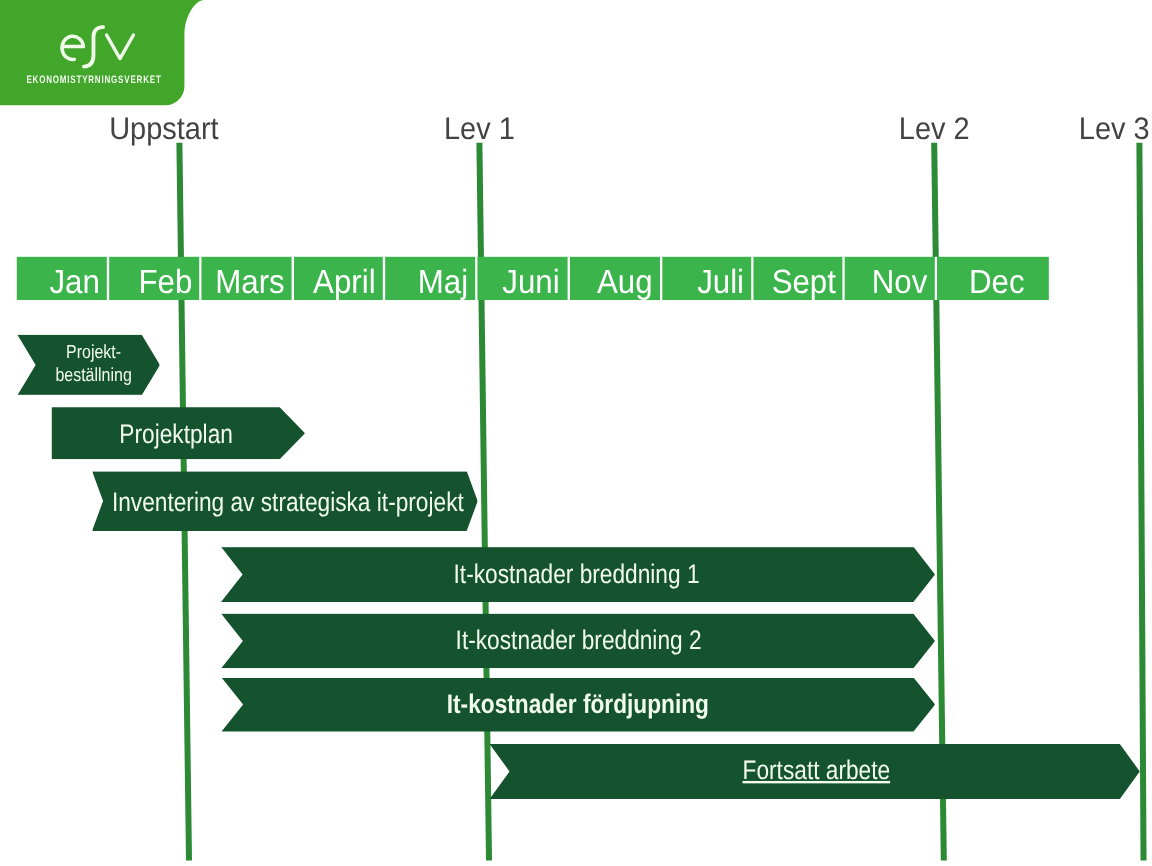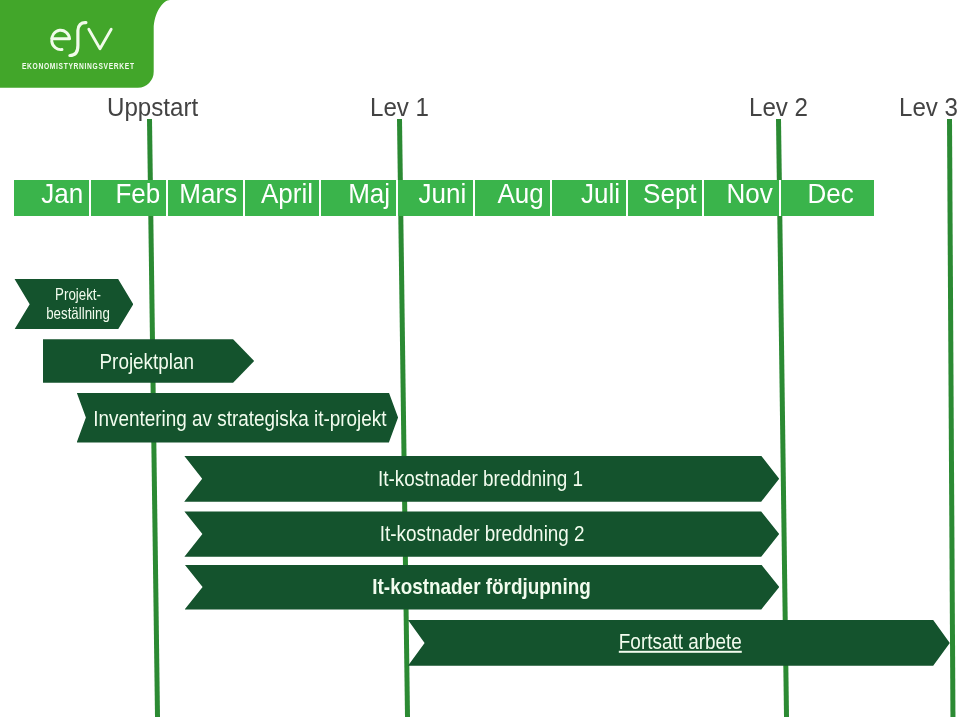--- a/index.html
+++ b/index.html
@@ -92,30 +92,31 @@
     top: 179.5px;
     width: 937.6px;
     height: 36.5px;
     display: flex;
   }
   .month {
     background: #3ab44b;
     color: #ffffff;
     font-size: 28px;
     display: flex;
-    align-items: flex-start;
+    align-items: flex-end;
     justify-content: flex-end;
     box-sizing: border-box;
     border-right: 2.2px solid #ffffff;
     height: 36.5px;
     line-height: 1;
     padding-right: 6px;
     padding-bottom: 1px;
     overflow: visible;
     white-space: nowrap;
+    margin-top: 34px;
   }
   .month > span {
     display: inline-block;
     transform: scaleX(0.93);
     transform-origin: 100% 50%;
   }
   .month.wide { padding-right: 20px; }
   .month:last-child { border-right: 0; }
 
   
@@ -159,21 +160,21 @@
 
       <path d="M286 238 H106 M286 238 A90 97 0 1 0 210 345" stroke-width="29"></path>
 
       <path d="M289 405 c55 0 80 -40 80 -100 V156 c0 -52 34 -84 80 -80" stroke-width="32"></path>
 
       <path d="M478 142 L590 338 L702 142" stroke-width="28"></path>
     </svg>
     <div id="logo-tagline">EKONOMISTYRNINGSVERKET</div>
   </div>
 
-  <div class="milestone-label" style="left:107px"><span>Uppstart</span></div>
+  <div class="milestone-label" style="left:91px"><span>Uppstart</span></div>
   <div class="milestone-label" style="left:369.8px"><span>Lev 1</span></div>
   <div class="milestone-label" style="left:748.6px"><span>Lev 2</span></div>
   <div class="milestone-label" style="left:898.6px"><span>Lev 3</span></div>
 
   <div class="milestone-line" style="left:147.1px"></div>
   <div class="milestone-line" style="left:397.2px"></div>
   <div class="milestone-line" style="left:776.1px"></div>
   <div class="milestone-line" style="left:946.8px; transform: skewX(0.33deg)"></div>
 
   <div id="months">

